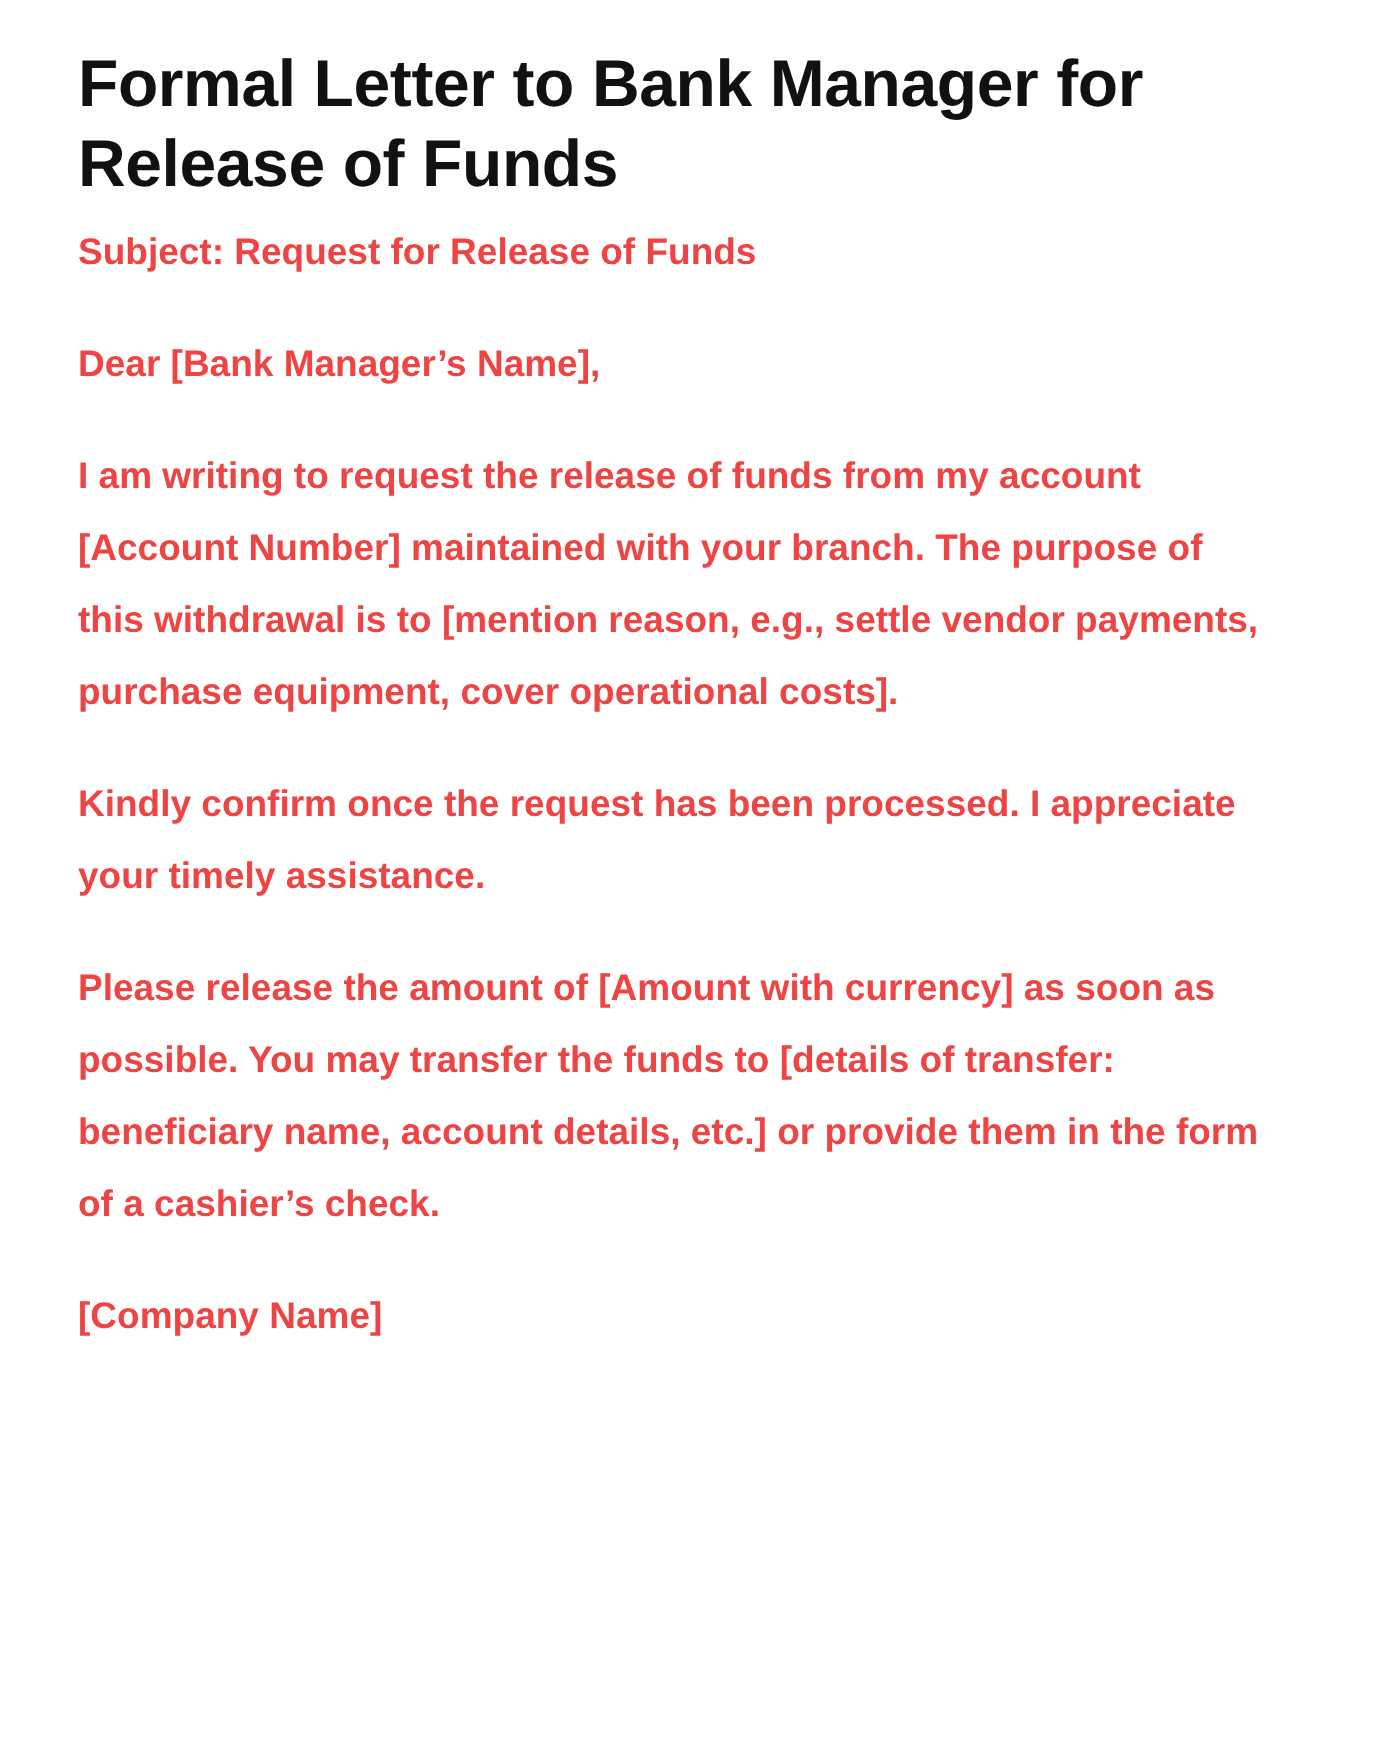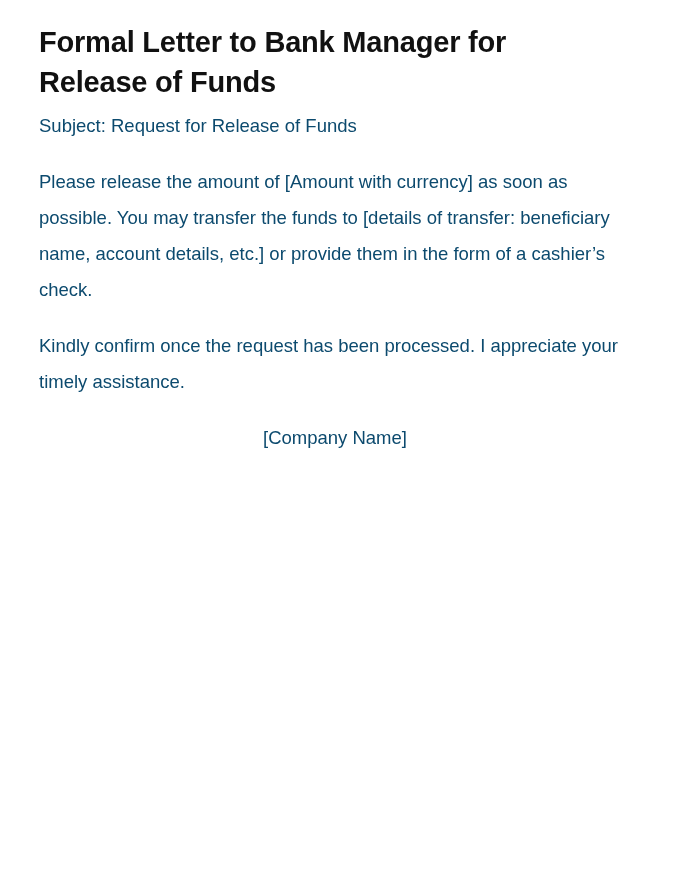--- a/index.html
+++ b/index.html
@@ -18,65 +18,66 @@
     width: 700px;
     min-height: 881px;
     box-sizing: border-box;
     background: #ffffff;
     padding: 22px 65px 40px 39px;
   }
   .article-title {
     margin: 0 0 6px 0;
     padding: 0;
     font-family: "Liberation Sans", sans-serif;
-    font-size: 29px;
+    font-size: 33px;
     line-height: 40px;
     font-weight: 700;
     letter-spacing: -0.2px;
     color: #111111;
     max-width: 560px;
   }
   .letter-body {
     margin: 0;
     padding: 0;
   }
   .para {
     margin: 0 0 20px 0;
     padding: 0;
     font-size: 18.5px;
     line-height: 36px;
-    font-weight: 400;
-    color: #0c4a6e;
+    font-weight: 700;
+    color: #ef4444;
     max-width: 592px;
     word-wrap: break-word;
   }
   .para:last-child {
     margin-bottom: 18px;
-    text-align: center;
   }
   .sig-line {
     margin-bottom: 20px;
   }
 </style>
 </head>
 <body>
 
 <div class="page">
 
   <h1 class="article-title">Formal Letter to Bank Manager for Release of Funds</h1>
 
   <div class="letter-body">
 
     <p class="para">Subject: Request for Release of Funds</p>
 
+    <p class="para">Dear [Bank Manager’s Name],</p>
 
+    <p class="para">I am writing to request the release of funds from my account [Account Number] maintained with your branch. The purpose of this withdrawal is to [mention reason, e.g., settle vendor payments, purchase equipment, cover operational costs].</p>
+
+    <p class="para">Kindly confirm once the request has been processed. I appreciate your timely assistance.</p>
 
     <p class="para">Please release the amount of [Amount with currency] as soon as possible. You may transfer the funds to [details of transfer: beneficiary name, account details, etc.] or provide them in the form of a cashier’s check.</p>
-
-    <p class="para">Kindly confirm once the request has been processed. I appreciate your timely assistance.</p>
 
 
 
 
     <p class="para sig-line">[Company Name]</p>
 
   </div>
 </div>
 
 </body></html>

